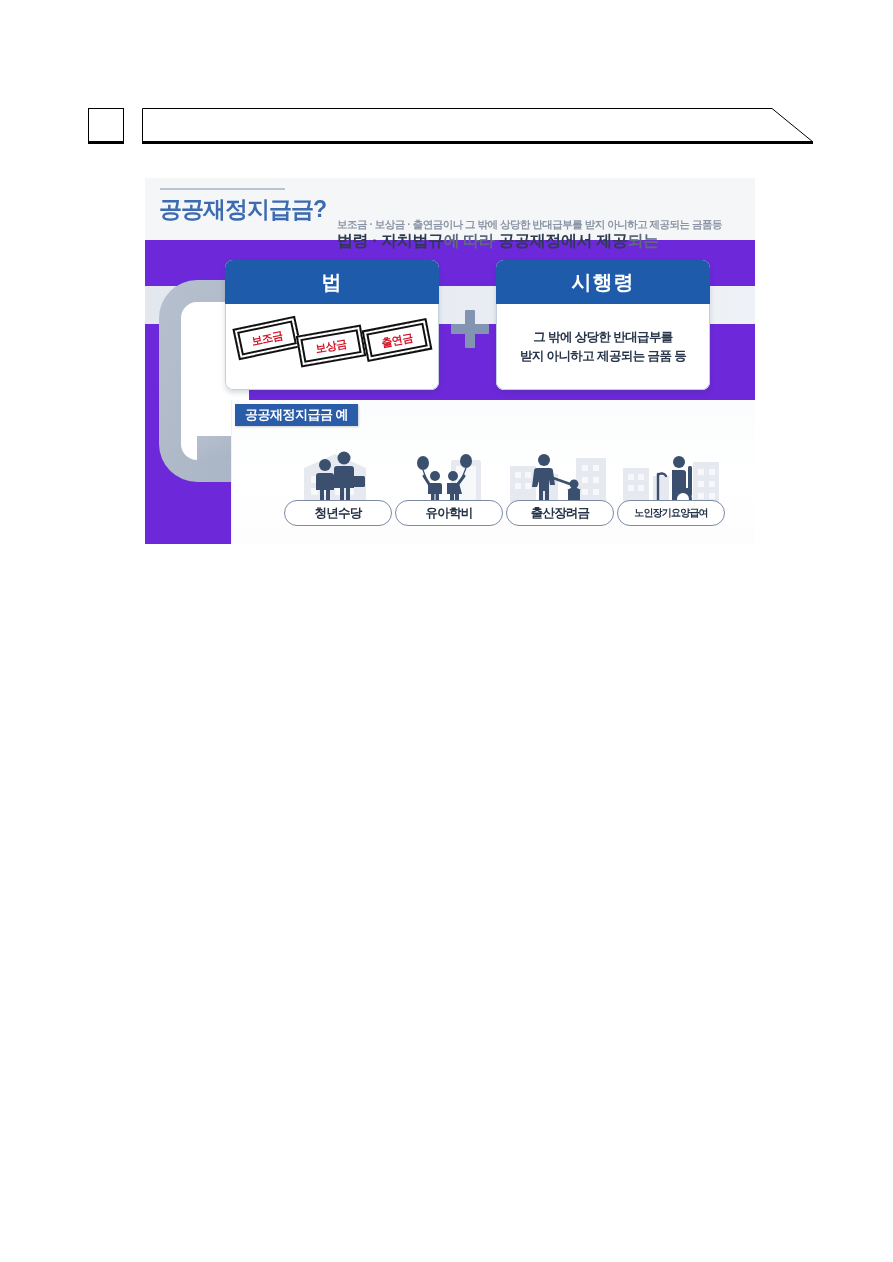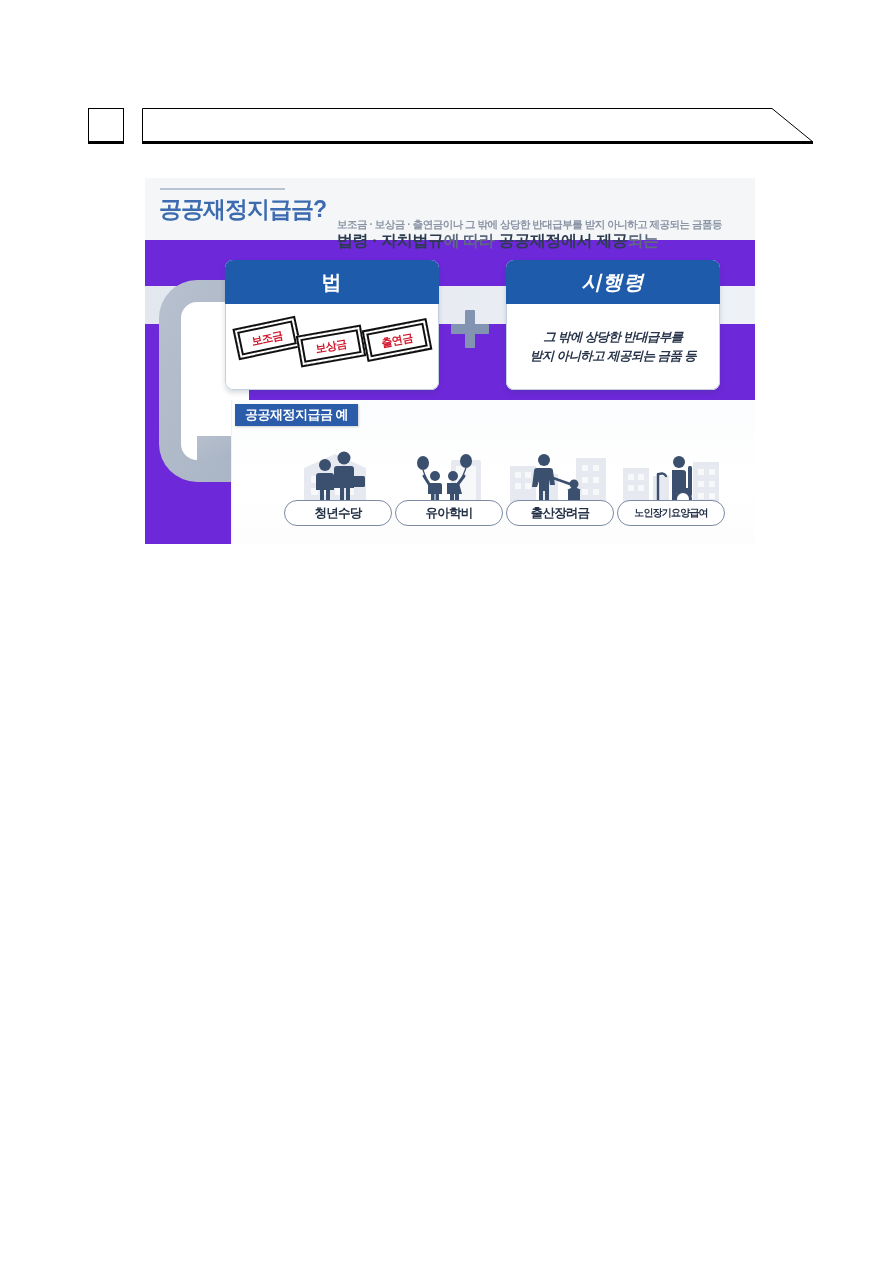--- a/index.html
+++ b/index.html
@@ -165,25 +165,24 @@
     left: 80px;
     top: 82px;
     width: 214px;
     height: 130px;
   }
   #law-card-act .law-card-body {
     height: 86px;
     position: relative;
   }
   #law-card-decree {
-    left: 361px;
+    left: 351px;
     top: 82px;
     width: 214px;
     height: 130px;
-    font-style: italic;
   }
   #law-card-decree .law-card-body {
     height: 86px;
     display: flex;
     align-items: center;
     justify-content: center;
     text-align: center;
     color: #27344a;
     font-size: 12.5px;
     font-weight: 700;

